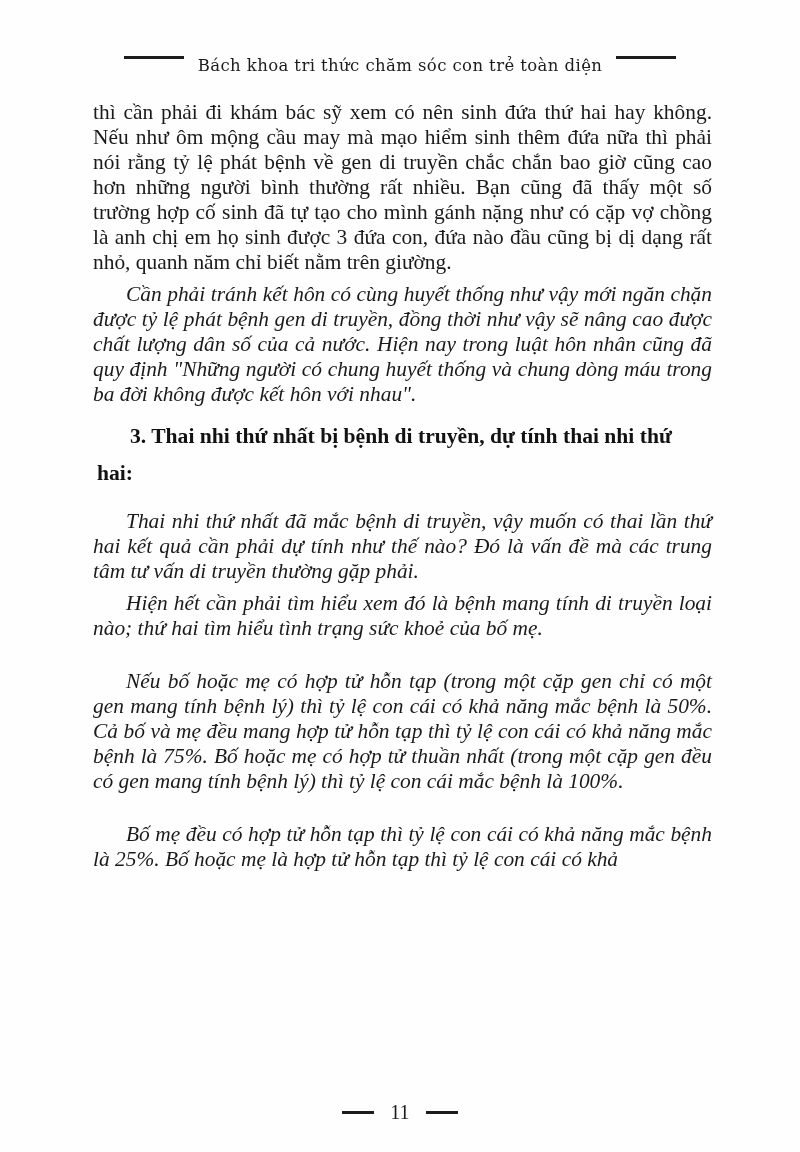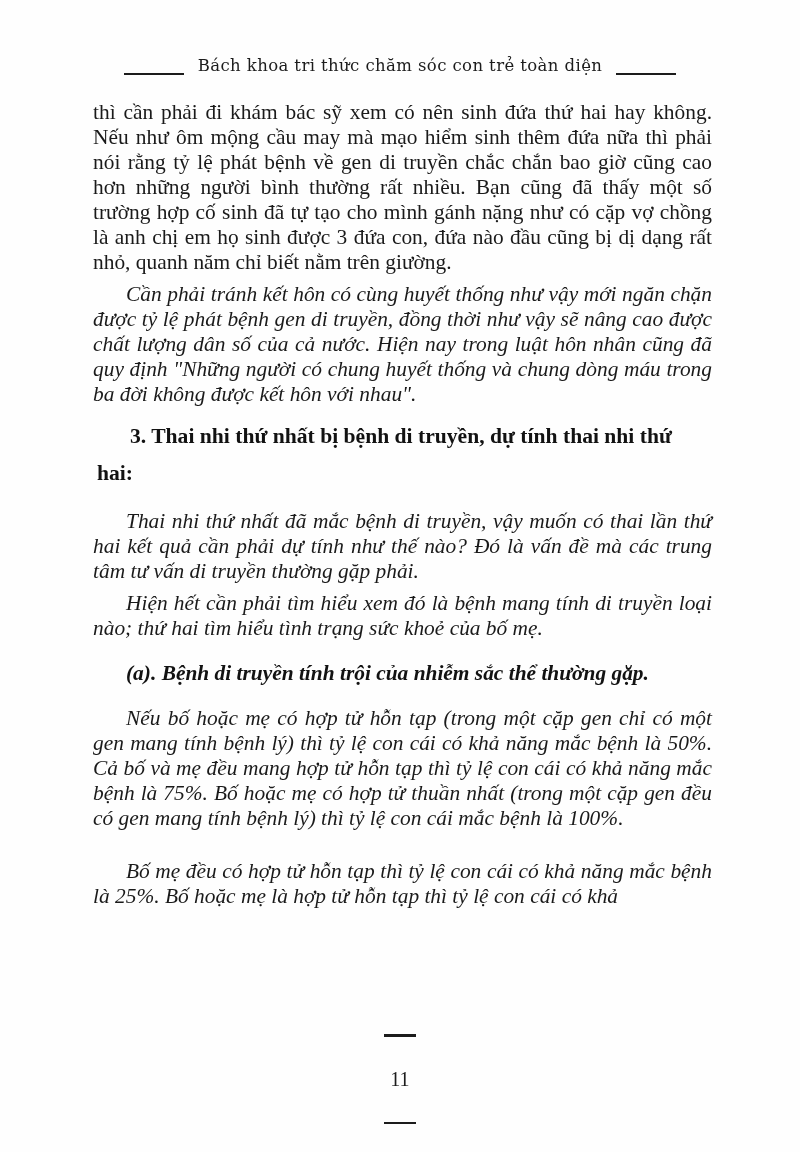--- a/index.html
+++ b/index.html
@@ -22,21 +22,21 @@
     background: #fefefe;
   }
 
   
   .running-header {
     position: absolute;
     top: 56px;
     left: 0;
     right: 0;
     display: flex;
-    align-items: flex-end;
+    align-items: flex-start;
     justify-content: center;
     gap: 14px;
   }
   .header-rule {
     display: block;
     width: 60px;
     height: 2.5px;
     background: #1c1c1c;
   }
   .header-title {
@@ -97,22 +97,21 @@
 
   
   .folio {
     position: absolute;
     bottom: 28px;
     left: 0;
     right: 0;
     display: flex;
     align-items: center;
     justify-content: center;
-    gap: 31px;
-    flex-direction: column;
+    gap: 16px;
   }
   .folio-rule {
     display: block;
     width: 32px;
     height: 2.5px;
     background: #1c1c1c;
   }
   .folio-number {
     font-size: 20px;
     color: #1c1c1c;
@@ -144,21 +143,20 @@
     <div class="gap-md"></div>
 
     <p class="body-text indent last-flush">Thai nhi thứ nhất đã mắc bệnh di truyền, vậy muốn có thai lần thứ hai kết quả cần phải dự tính như thế nào? Đó là vấn đề mà các trung tâm tư vấn di truyền thường gặp phải.</p>
 
     <div class="gap-sm"></div>
 
     <p class="body-text indent last-flush">Hiện hết cần phải tìm hiểu xem đó là bệnh mang tính di truyền loại nào; thứ hai tìm hiểu tình trạng sức khoẻ của bố mẹ.</p>
 
     <div class="gap-md"></div>
 
-    <h3 class="sub-heading">(a). Bệnh di truyền tính trội của nhiễm sắc thể thường gặp.</h3>
 
     <div class="gap-md"></div>
 
     <p class="body-text indent last-flush">Nếu bố hoặc mẹ có hợp tử hỗn tạp (trong một cặp gen chỉ có một gen mang tính bệnh lý) thì tỷ lệ con cái có khả năng mắc bệnh là 50%. Cả bố và mẹ đều mang hợp tử hỗn tạp thì tỷ lệ con cái có khả năng mắc bệnh là 75%. Bố hoặc mẹ có hợp tử thuần nhất (trong một cặp gen đều có gen mang tính bệnh lý) thì tỷ lệ con cái mắc bệnh là 100%.</p>
 
     <div class="gap-md"></div>
 
 
     <div class="gap-md"></div>
 

